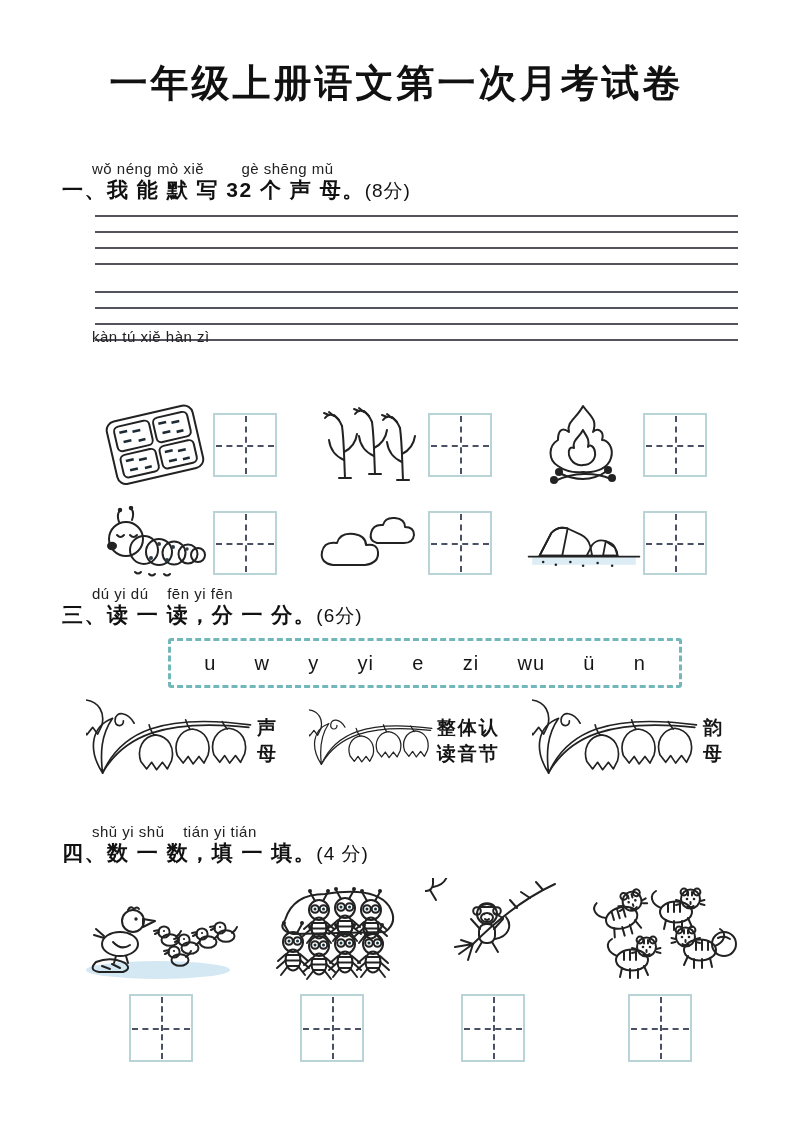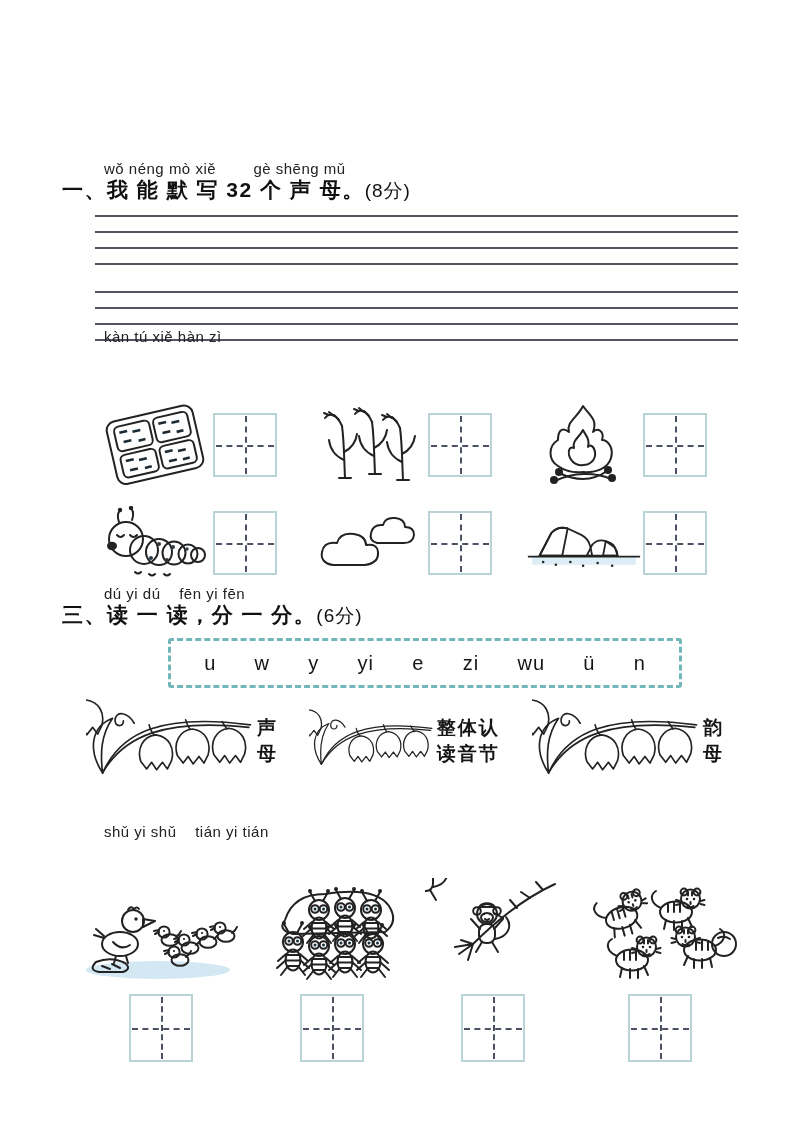--- a/index.html
+++ b/index.html
@@ -5,21 +5,21 @@
   html,body{margin:0;padding:0;background:#ffffff;}
   .sheet{
     position:relative;width:793px;height:1122px;background:#ffffff;overflow:hidden;
     font-family:"Liberation Sans","DejaVu Sans",sans-serif;color:#1c1c1c;
   }
   .title{
     position:absolute;top:58px;left:0;width:100%;text-align:center;
     font-size:38px;font-weight:900;letter-spacing:3px;color:#111;
   }
   .sec{position:absolute;left:62px;}
-  .pinyin{font-size:15px;color:#222;margin-left:42px;white-space:pre;letter-spacing:.5px;line-height:17px;}
+  .pinyin{font-size:15px;color:#222;margin-left:30px;white-space:pre;letter-spacing:.5px;line-height:17px;}
   .head{font-size:21px;font-weight:700;letter-spacing:1.5px;line-height:26px;color:#111;}
   .score{font-weight:400;font-size:19px;letter-spacing:1px;}
   
   .staff{position:absolute;left:95px;width:643px;}
   .staff .ln{height:0;border-top:2px solid #53545f;margin-bottom:14px;}
   .staff .ln:last-child{margin-bottom:0;}
   
   .tzg{width:60px;height:60px;border:2px solid #b9d4d6;background:#fff;position:relative;flex:none;}
   .tzg::before{content:"";position:absolute;left:1px;right:1px;top:50%;border-top:2px dashed #4a5164;}
   .tzg::after{content:"";position:absolute;top:1px;bottom:1px;left:50%;border-left:2px dashed #4a5164;}
@@ -97,20 +97,21 @@
         <circle class="ink" cx="14.5" cy="-7" r="9.5" fill="#cfe6f2"></circle>
         <path class="ink" d="M12 -14 l0 3.5 M16 -14 l0 3.5" stroke-width="1.4"></path>
         <circle cx="11" cy="-7" r="1.3" fill="#222"></circle>
           <circle cx="18" cy="-7" r="1.3" fill="#222"></circle>
         <path class="ink" d="M14.5 -4 l0 2 m-3 2 q3 2.5 6 0" stroke-width="1.3"></path>
         <path class="ink" d="M4 -5 l-4 -1 M4 -2 l-4 1 M24.5 -5 l4 -1 M24.5 -2 l4 1" stroke-width="1.2"></path>
       </g>
     </defs>
   </svg>
 
+  <div class="title">一年级上册语文第一次月考试卷</div>
 
   <div class="sec" style="top:160px">
     <div class="pinyin">wǒ néng mò xiě        gè shēng mǔ</div>
     <div class="head"><span>一、我 能 默 写 32 个 声 母。</span><span class="score">(8分)</span></div>
   </div>
 
   <div class="staff" style="top:215px">
     <div class="ln"></div>
       <div class="ln"></div>
     <div class="ln"></div>
@@ -287,20 +288,21 @@
     <div class="fgroup">
       <svg width="206" height="94" viewBox="0 0 206 94">
           <use href="#bellbranch"></use>
         </svg>
       <div class="flabel">韵母</div>
     </div>
   </div>
 
   <div class="sec" style="top:823px">
     <div class="pinyin">shǔ yi shǔ    tián yi tián</div>
+    <div class="head"><span>四、数 一 数，填 一 填。</span><span class="score">(4 分)</span></div>
   </div>
 
   <div class="q4row">
 
     <div class="q4col">
       <div class="pic">
         <svg width="158" height="104" viewBox="0 0 158 104">
           <ellipse cx="76" cy="90" rx="72" ry="9" fill="#d3e8f3"></ellipse>
           <path class="ink" d="M14 82 q-8 8 3 10 l24 0 q9 -3 2 -9 q-14 -7 -29 -1 z" fill="#e6e1d5" stroke-width="1.8"></path>
           <path class="ink" d="M20 86 l8 3 M30 84 l8 4" stroke-width="1.4"></path>

